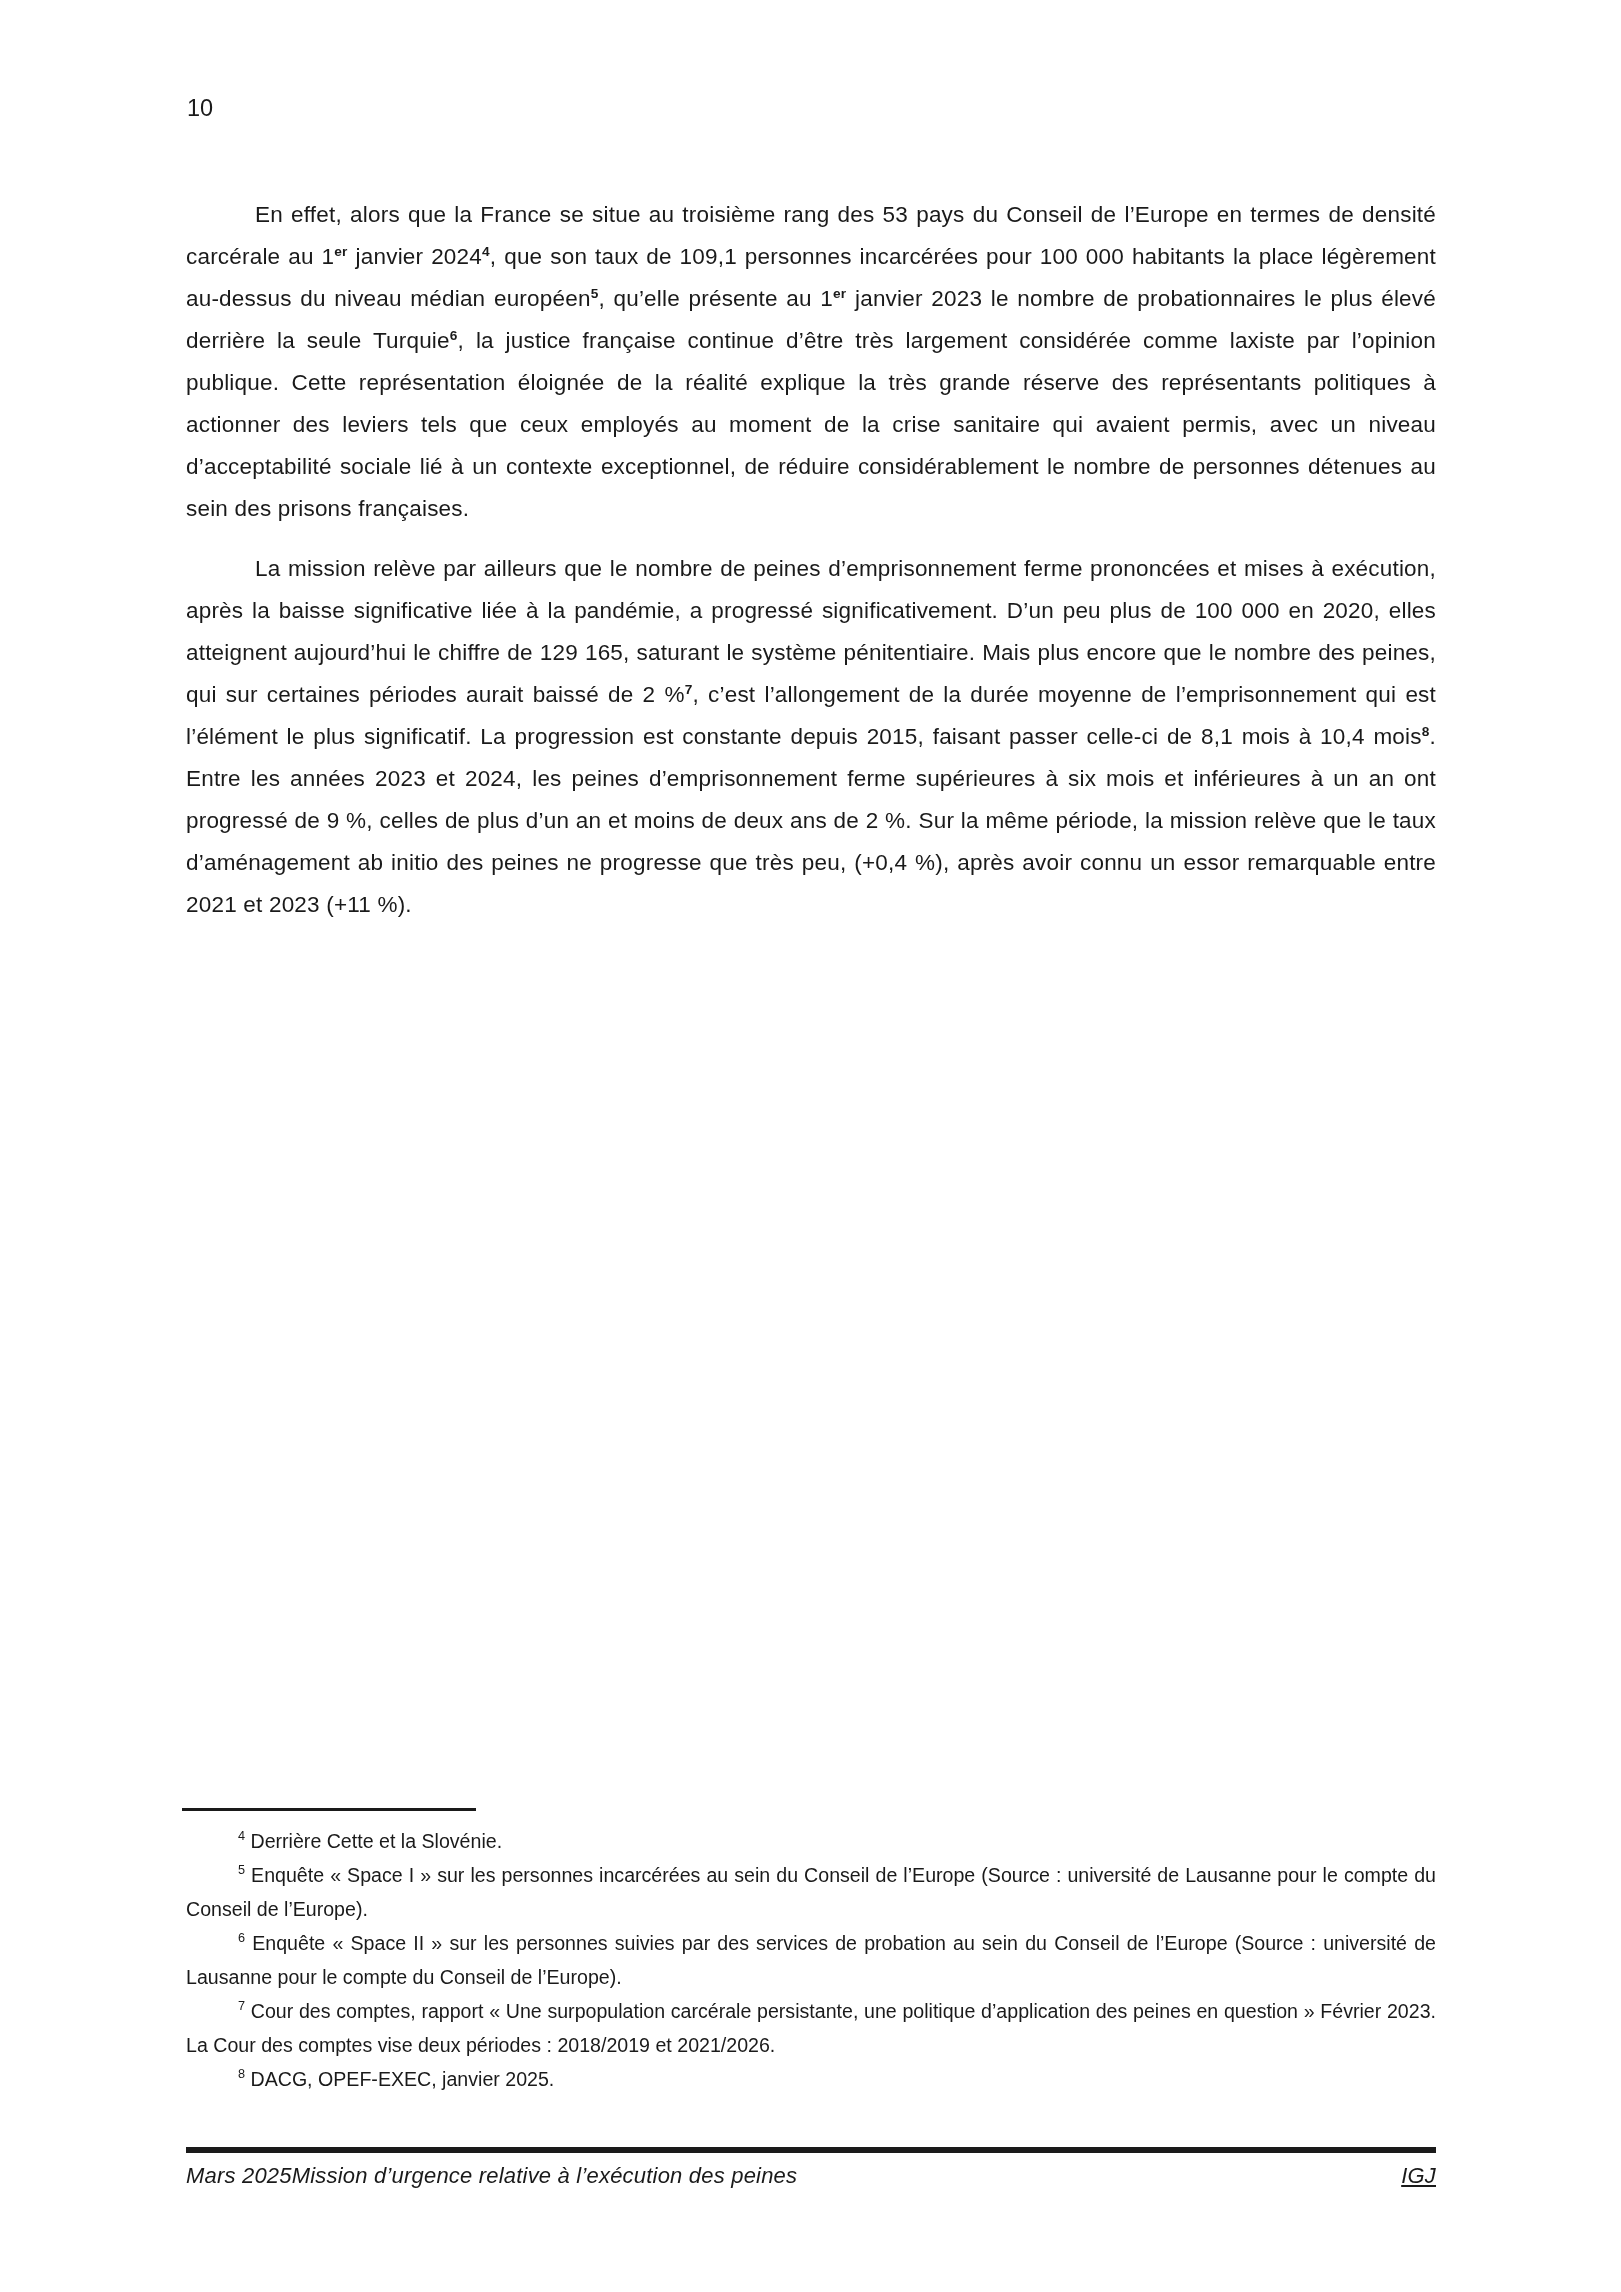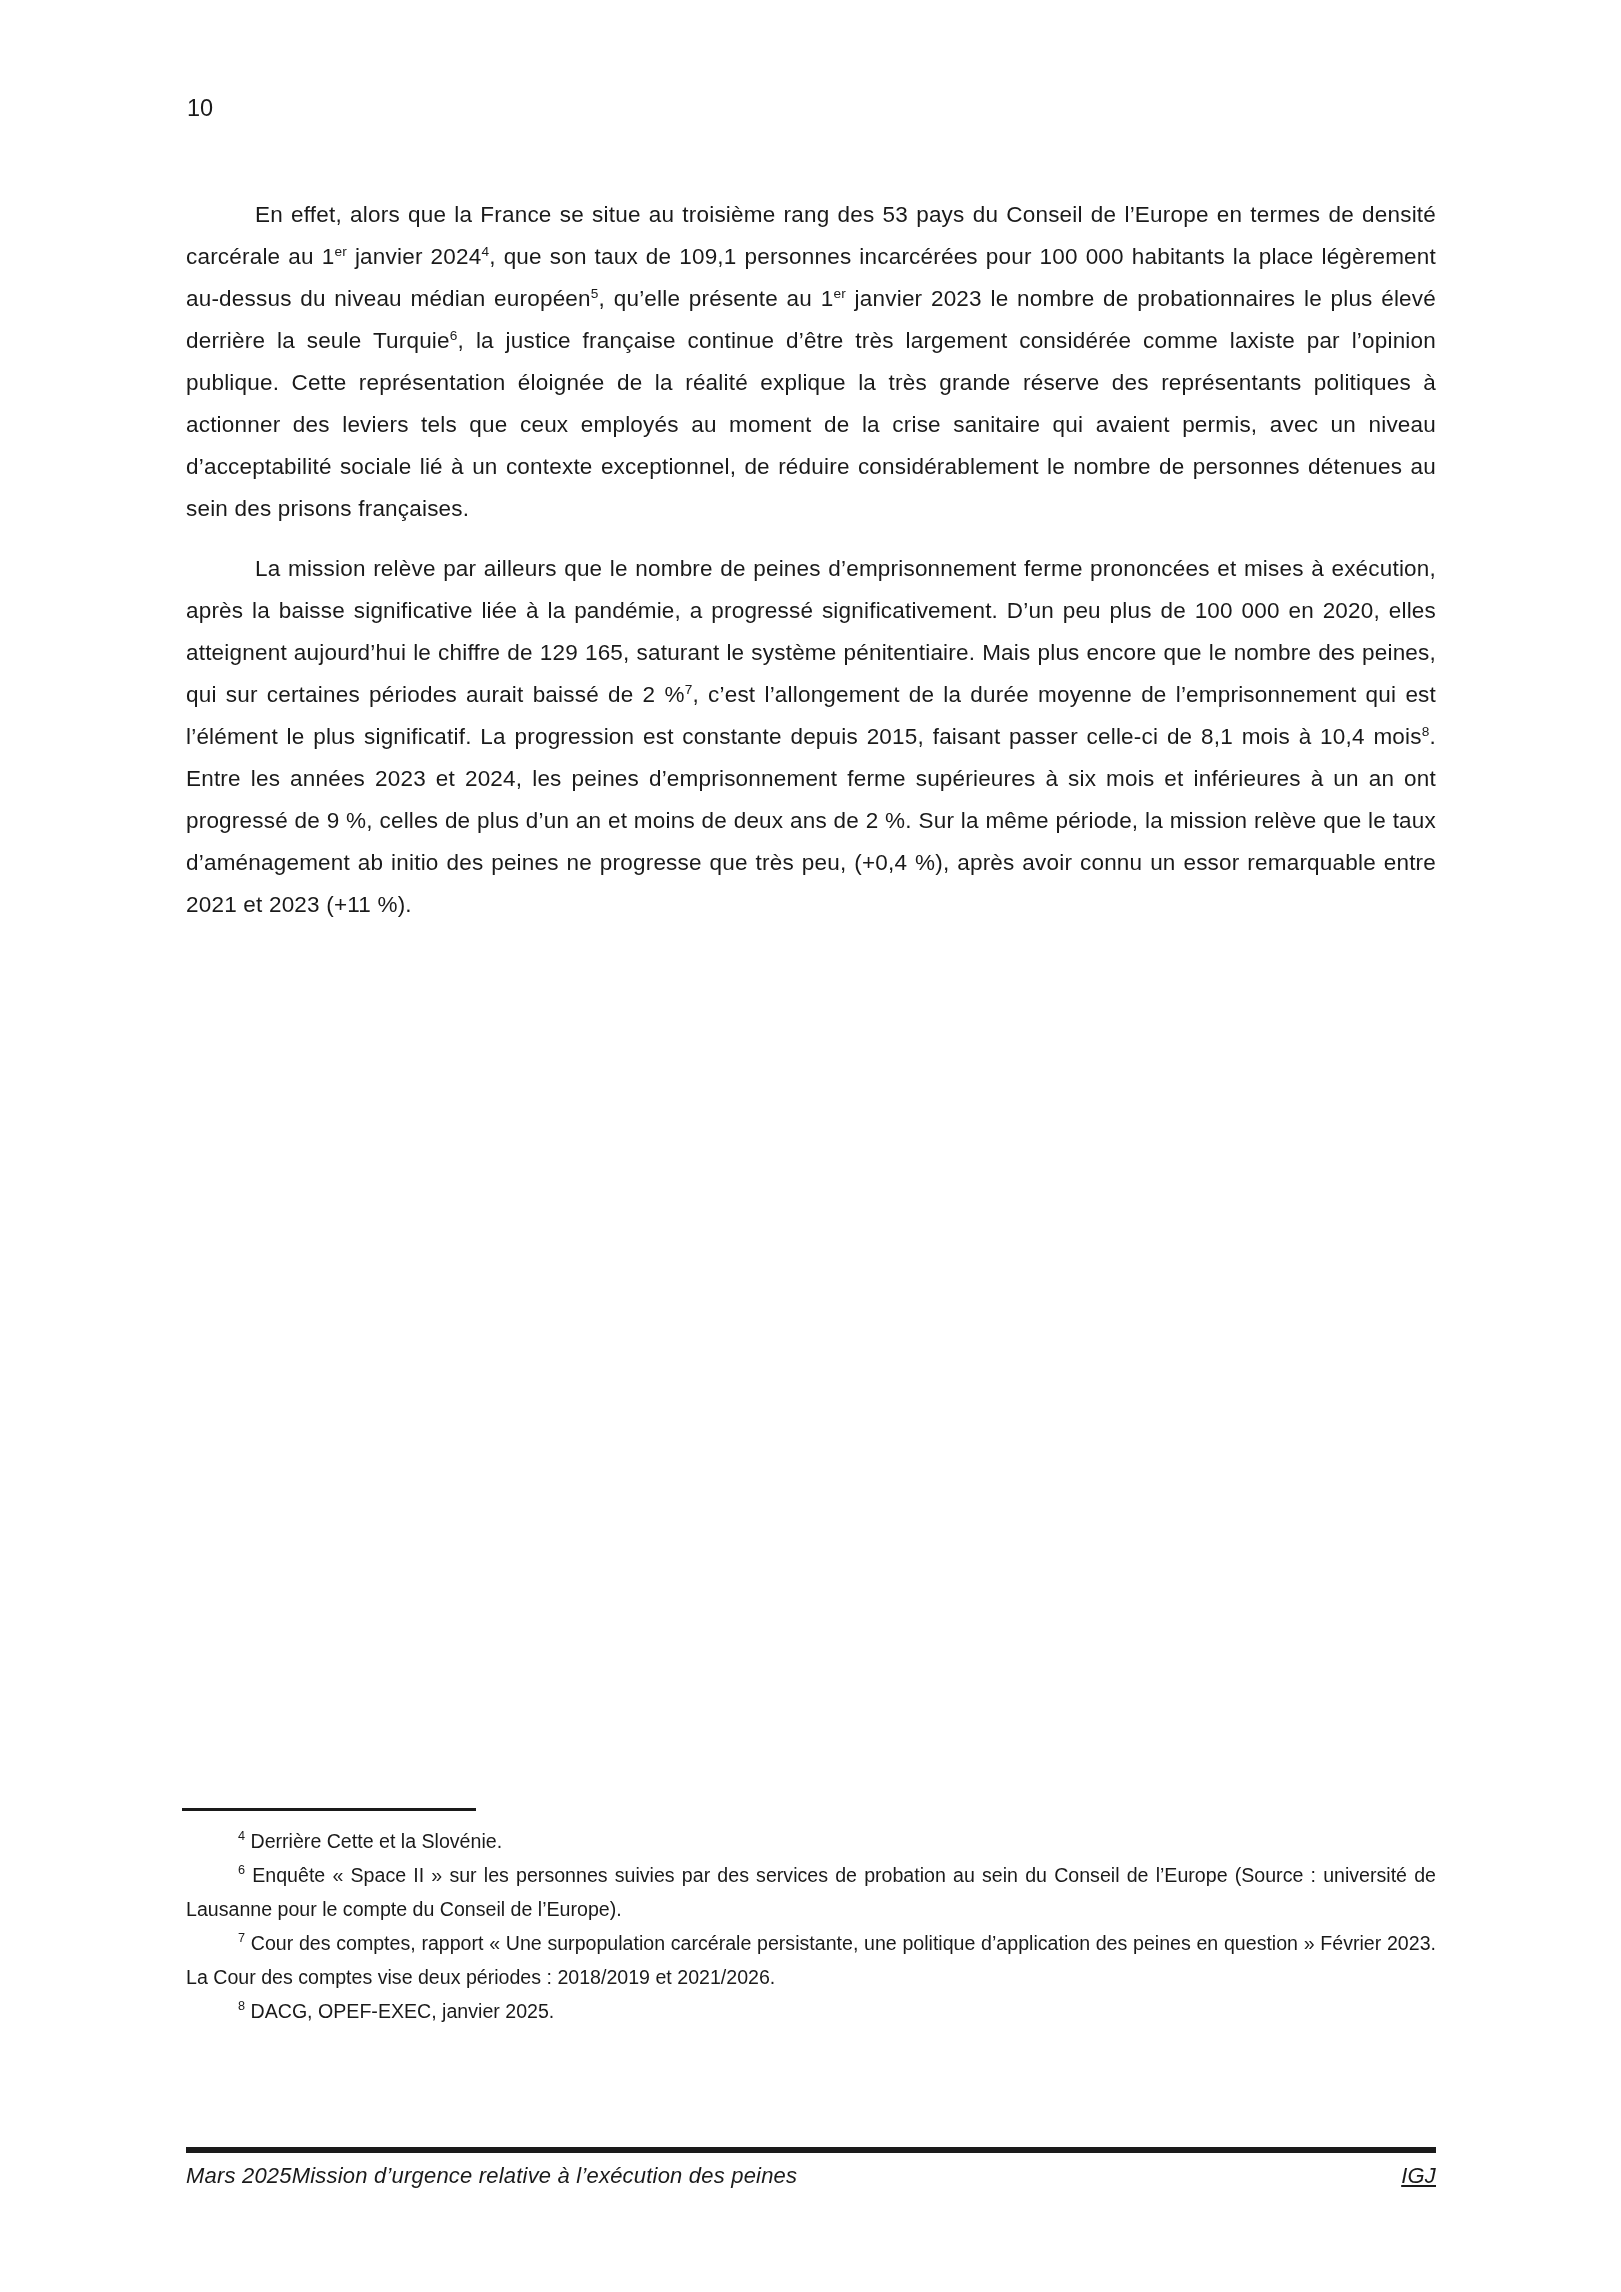--- a/index.html
+++ b/index.html
@@ -30,20 +30,21 @@
     line-height: 42px;
     letter-spacing: 0.2px;
     text-align: justify;
   }
   .para { text-indent: 69px; }
   .para + .para { margin-top: 17.6px; }
   .body-text sup.fn-ref {
     font-size: 13.7px;
     line-height: 0;
     vertical-align: super;
+    font-weight: bold;
   }
   .footnote-sep {
     position: absolute;
     left: 182px;
     top: 1808px;
     width: 294px;
     height: 2.9px;
     background: #1a1a1a;
   }
   .footnotes {
@@ -96,20 +97,21 @@
     <p class="para"><span>En effet, alors que la France se situe au troisième rang des 53 pays du Conseil de l’Europe en termes de densité carcérale au 1</span><sup class="fn-ref">er</sup><span> janvier 2024</span><sup class="fn-ref">4</sup><span>, que son taux de 109,1 personnes incarcérées pour 100 000 habitants la place légèrement au-dessus du niveau médian européen</span><sup class="fn-ref">5</sup><span>, qu’elle présente au 1</span><sup class="fn-ref">er</sup><span> janvier 2023 le nombre de probationnaires le plus élevé derrière la seule Turquie</span><sup class="fn-ref">6</sup><span>, la justice française continue d’être très largement considérée comme laxiste par l’opinion publique. Cette représentation éloignée de la réalité explique la très grande réserve des représentants politiques à actionner des leviers tels que ceux employés au moment de la crise sanitaire qui avaient permis, avec un niveau d’acceptabilité sociale lié à un contexte exceptionnel, de réduire considérablement le nombre de personnes détenues au sein des prisons françaises.</span></p>
 
     <p class="para"><span>La mission relève par ailleurs que le nombre de peines d’emprisonnement ferme prononcées et mises à exécution, après la baisse significative liée à la pandémie, a progressé significativement. D’un peu plus de 100 000 en 2020, elles atteignent aujourd’hui le chiffre de 129 165, saturant le système pénitentiaire. Mais plus encore que le nombre des peines, qui sur certaines périodes aurait baissé de 2 %</span><sup class="fn-ref">7</sup><span>, c’est l’allongement de la durée moyenne de l’emprisonnement qui est l’élément le plus significatif. La progression est constante depuis 2015, faisant passer celle-ci de 8,1 mois à 10,4 mois</span><sup class="fn-ref">8</sup><span>. Entre les années 2023 et 2024, les peines d’emprisonnement ferme supérieures à six mois et inférieures à un an ont progressé de 9 %, celles de plus d’un an et moins de deux ans de 2 %. Sur la même période, la mission relève que le taux d’aménagement ab initio des peines ne progresse que très peu, (+0,4 %), après avoir connu un essor remarquable entre 2021 et 2023 (+11 %).</span></p>
 
   </main>
 
   <div class="footnote-sep"></div>
 
   <section class="footnotes">
     <p class="fn"><sup class="fn-marker">4</sup><span> Derrière Cette et la Slovénie.</span></p>
+    <p class="fn"><sup class="fn-marker">5</sup><span> Enquête « Space I » sur les personnes incarcérées au sein du Conseil de l’Europe (Source : université de Lausanne pour le compte du Conseil de l’Europe).</span></p>
     <p class="fn"><sup class="fn-marker">6</sup><span> Enquête « Space II » sur les personnes suivies par des services de probation au sein du Conseil de l’Europe (Source : université de Lausanne pour le compte du Conseil de l’Europe).</span></p>
     <p class="fn"><sup class="fn-marker">7</sup><span> Cour des comptes, rapport « Une surpopulation carcérale persistante, une politique d’application des peines en question » Février 2023. La Cour des comptes vise deux périodes : 2018/2019 et 2021/2026.</span></p>
     <p class="fn"><sup class="fn-marker">8</sup><span> DACG, OPEF-EXEC, janvier 2025.</span></p>
   </section>
 
   <div class="footer-rule"></div>
 
   <footer class="page-footer">
     <span class="footer-left">Mars 2025</span>
     <span class="footer-center">Mission d’urgence relative à l’exécution des peines</span>

